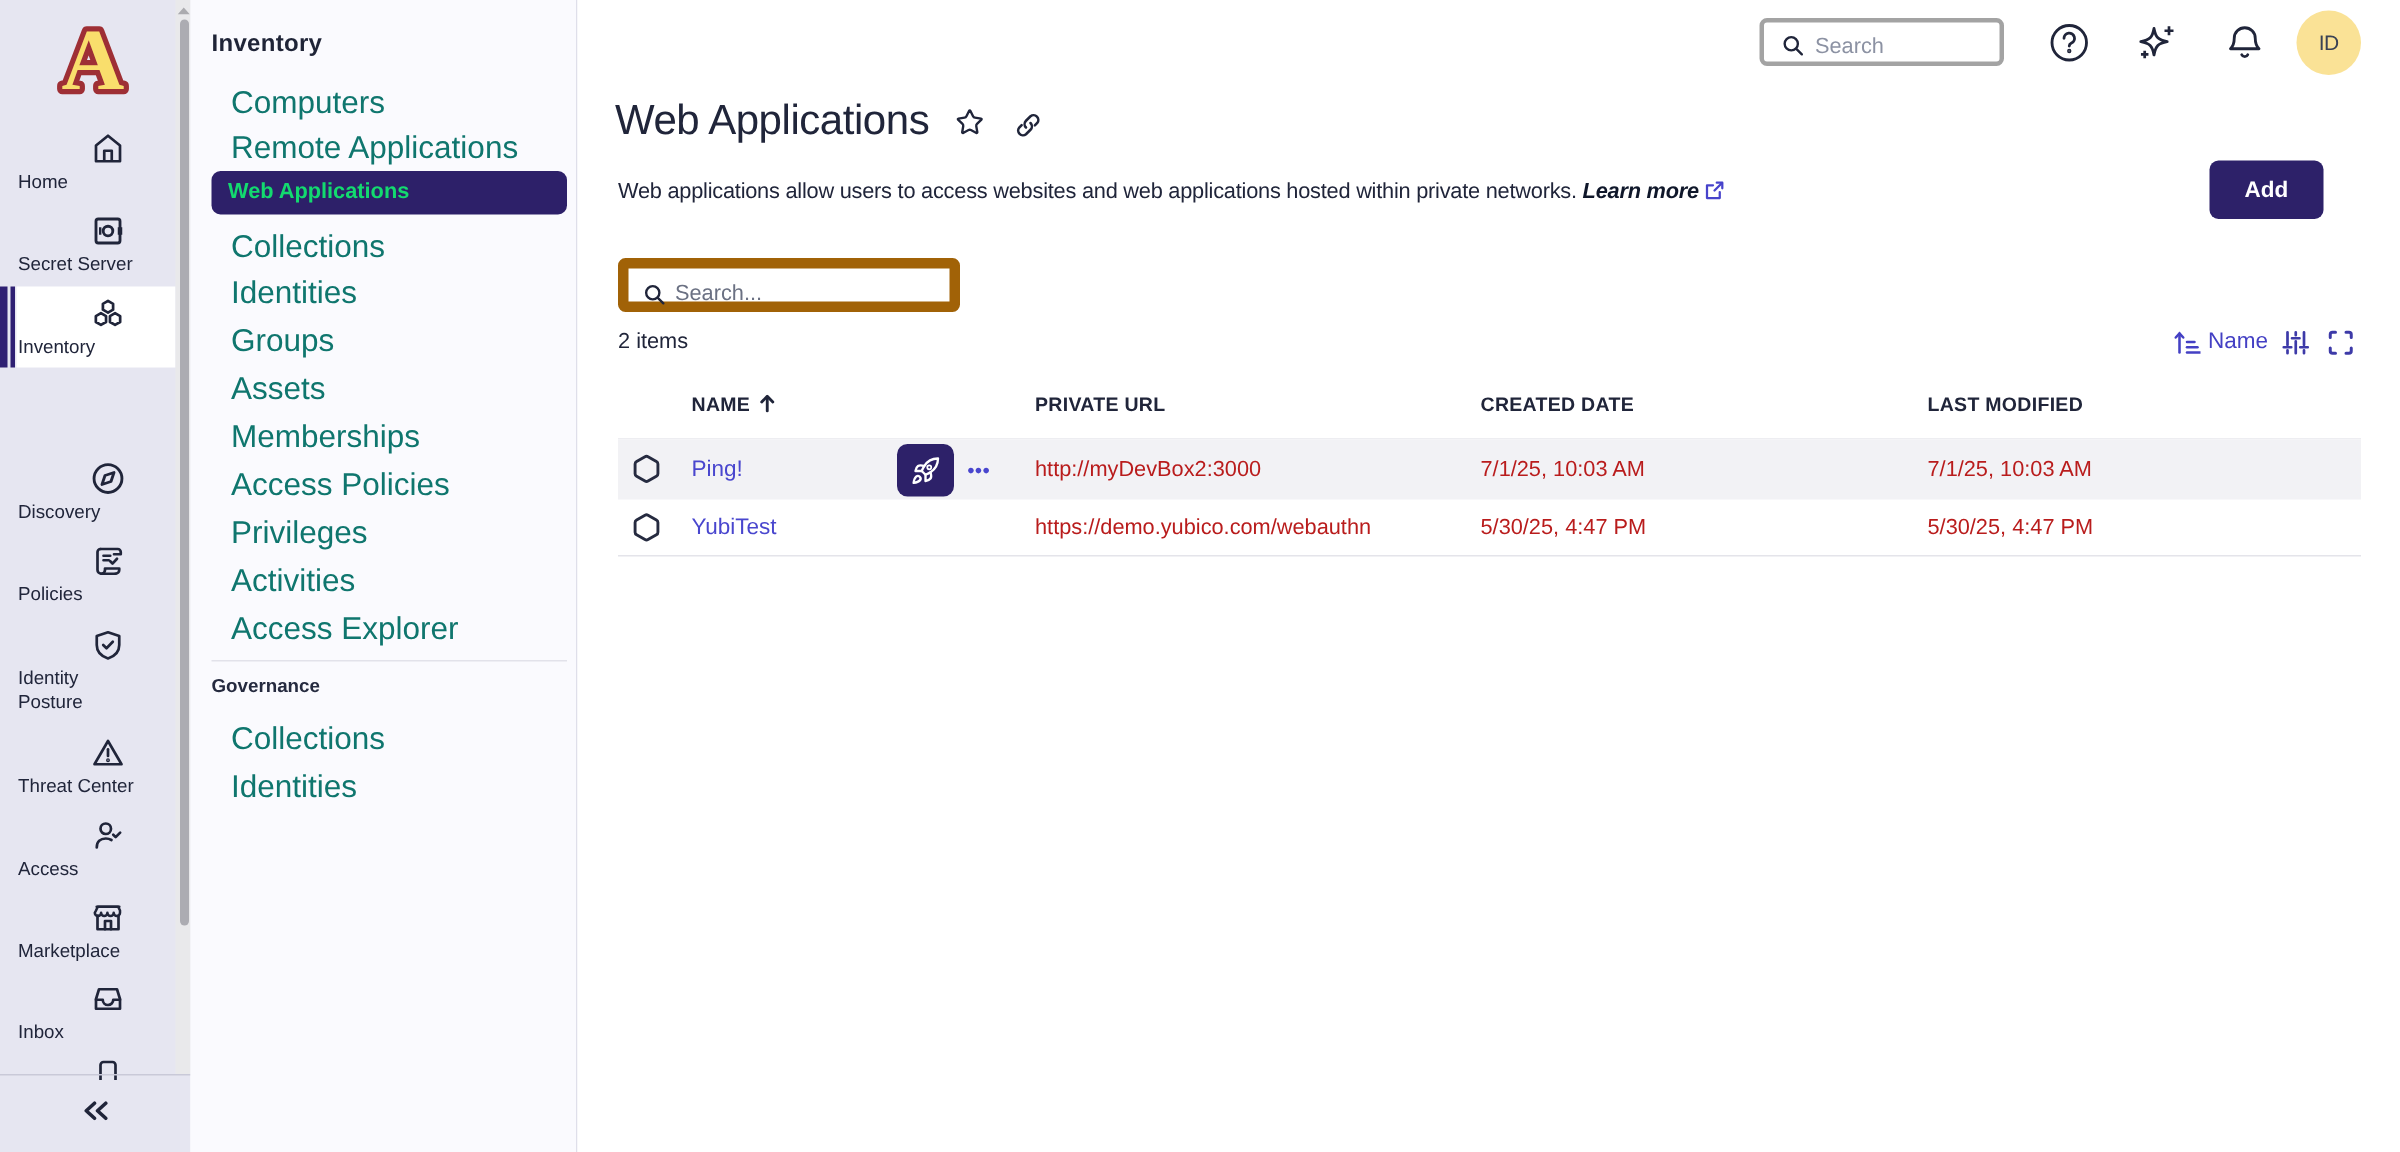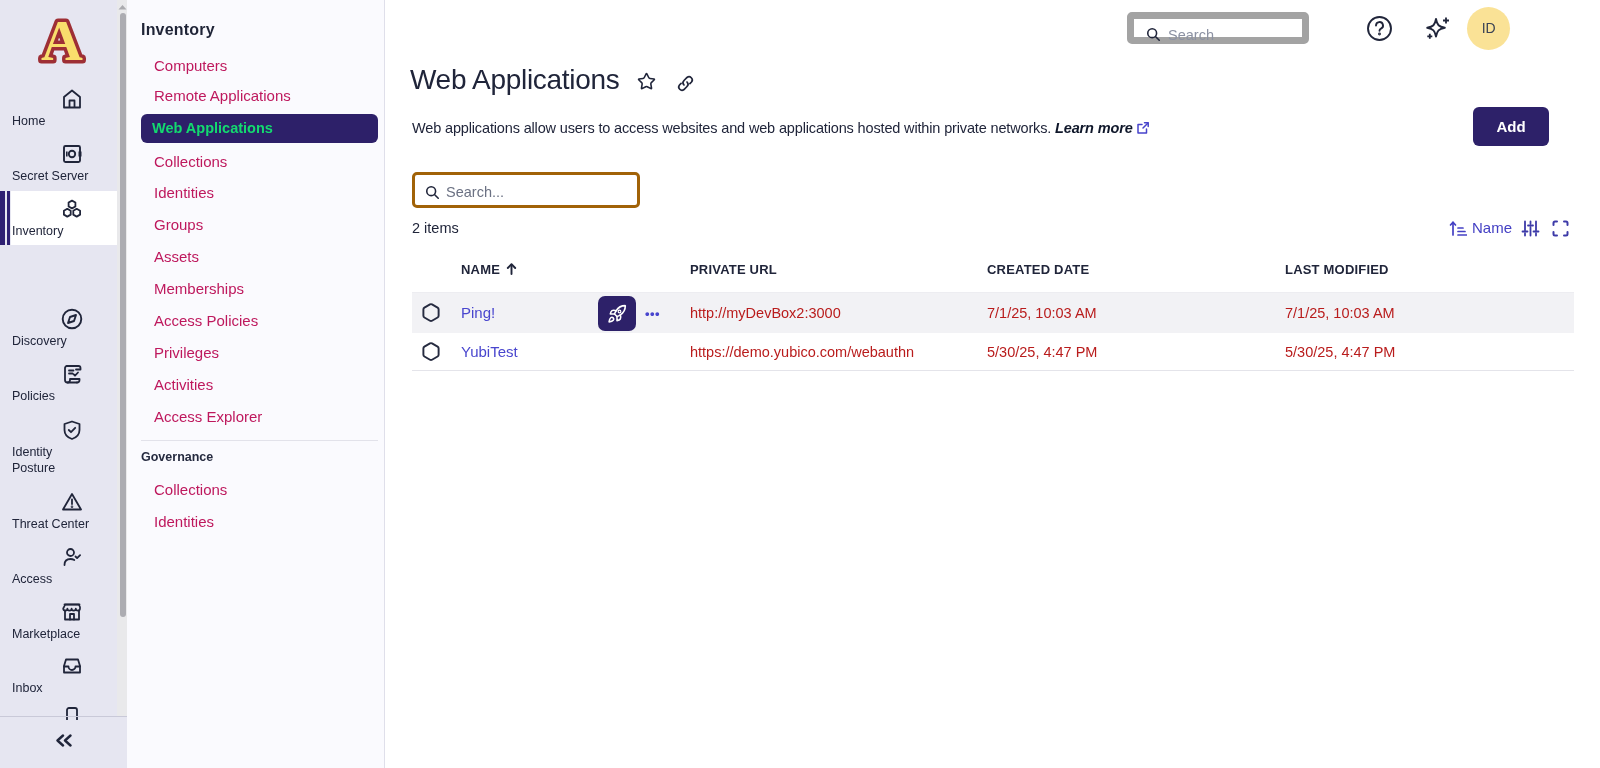--- a/index.html
+++ b/index.html
@@ -16,39 +16,39 @@
 #inv-bar { position:absolute; left:0; top:191px; width:4.5px; height:54px; background:#2F2073; }
 #inv-bar2 { position:absolute; left:6.5px; top:191px; width:3.5px; height:54px; background:#2F2073; }
 #rail-sb-track { position:absolute; left:117px; top:0; width:10px; height:716px; background:#E9E9EB; }
 #rail-sb-thumb { position:absolute; left:120px; top:13px; width:6px; height:604px; background:#ACACB2; border-radius:3px; }
 #rail-bottom { position:absolute; left:0; top:716px; width:127px; height:52px; border-top:1px solid #C9C9D8; }
 #rail-collapse { position:absolute; left:55px; top:734px; }
 
 
 #side { position:absolute; left:127px; top:0; width:258px; height:768px; background:#FAFAFE; border-right:1px solid #DFDFEA; }
 .side-title { position:absolute; left:14px; font-size:16px; font-weight:bold; color:#1F2437; letter-spacing:0.2px; }
-.menu-item { position:absolute; left:27px; font-size:15px; color:#be185d; white-space:nowrap; }
+.menu-item { position:absolute; left:27px; font-size:21px; color:#0f766e; white-space:nowrap; }
 #pill { position:absolute; left:14px; top:114px; width:237px; height:29px; background:#2D2069; border-radius:6px; }
 #pill span { position:absolute; left:11px; top:6px; font-size:14.5px; font-weight:bold; color:#13DA6F; }
 .side-div { position:absolute; left:14px; width:237px; height:1px; background:#E2E2EA; }
 .side-sub { position:absolute; left:14px; font-size:12.5px; font-weight:bold; color:#252A3F; }
 
 
 #main { position:absolute; left:385px; top:0; width:1215px; height:768px; background:#fff; }
-#topsearch { position:absolute; left:742px; top:12px; width:182px; height:32px; border:7px solid #a3a3a3; border-radius:5px; }
+#topsearch { position:absolute; left:788px; top:12px; width:163px; height:32px; border:3px solid #a3a3a3; border-radius:5px; }
 #topsearch span { position:absolute; left:34px; top:8px; font-size:14.5px; color:#8C92A3; }
 .topicon { position:absolute; top:15px; }
-#avatar { position:absolute; left:1082px; top:7px; width:43px; height:43px; border-radius:50%; background:#FAE296;
+#avatar { position:absolute; left:1146px; top:7px; width:43px; height:43px; border-radius:50%; background:#FAE296;
   text-align:center; line-height:43px; font-size:14px; color:#3A4254; letter-spacing:-0.3px; }
 h1 { position:absolute; left:25px; top:64px; font-size:28px; font-weight:500; color:#20253A; letter-spacing:-0.3px; }
 #desc { position:absolute; left:27px; top:120px; font-size:14.5px; letter-spacing:-0.15px; color:#20253A; }
 #desc a { color:#0f172a; font-weight:bold; text-decoration:none;font-style:italic; }
 #addbtn { position:absolute; left:1088px; top:107px; width:76px; height:39px; background:#2D2169; border-radius:6px;
   color:#fff; font-size:15px; font-weight:bold; text-align:center; line-height:39px; }
-#csearch { position:absolute; left:27px; top:172px; width:228px; height:36px; border:3px solid #a16207; border-radius:5px; }
+#csearch { position:absolute; left:27px; top:172px; width:228px; height:36px; border:7px solid #a16207; border-radius:5px; }
 #csearch span { position:absolute; left:31px; top:9px; font-size:14.5px; color:#6B7183; }
 #nitems { position:absolute; left:27px; top:220px; font-size:14.5px; color:#20253A; }
 #sortname { position:absolute; left:1087px; top:219px; font-size:15px; color:#4440C4; }
 .thead { position:absolute; top:262px; font-size:13px; font-weight:bold; color:#20253A; letter-spacing:0.2px; }
 #row1 { position:absolute; left:27px; top:293px; width:1162px; height:40px; background:#F2F2F5; }
 #rowtopline { position:absolute; left:27px; top:292px; width:1162px; height:1px; background:#EDEDF1; }
 #row2line { position:absolute; left:27px; top:370px; width:1162px; height:1px; background:#E4E4EA; }
 .namelink { position:absolute; font-size:15px; color:#4946CE; }
 .cell { position:absolute; font-size:14.5px; color:#b91c1c; }
 #rocket { position:absolute; left:213px; top:296px; width:38px; height:35px; background:#2D2169; border-radius:7px; }

